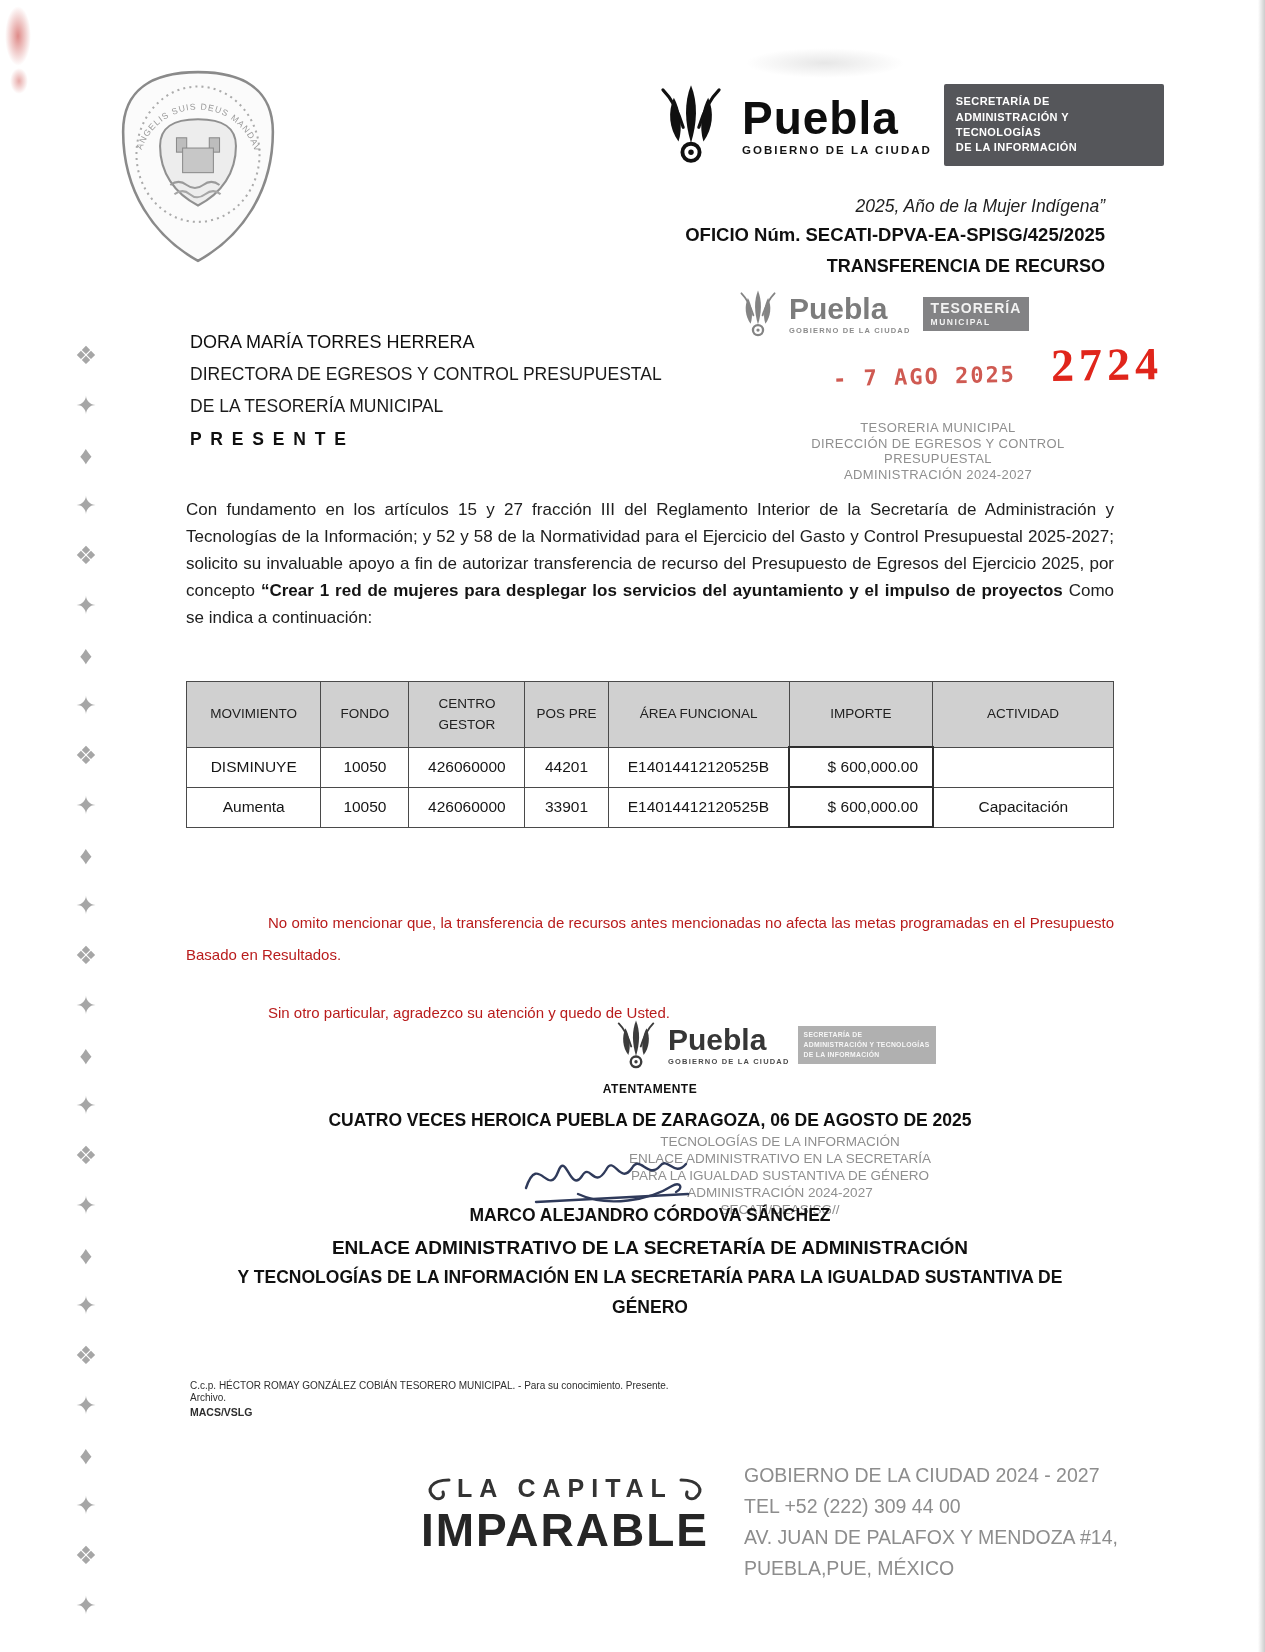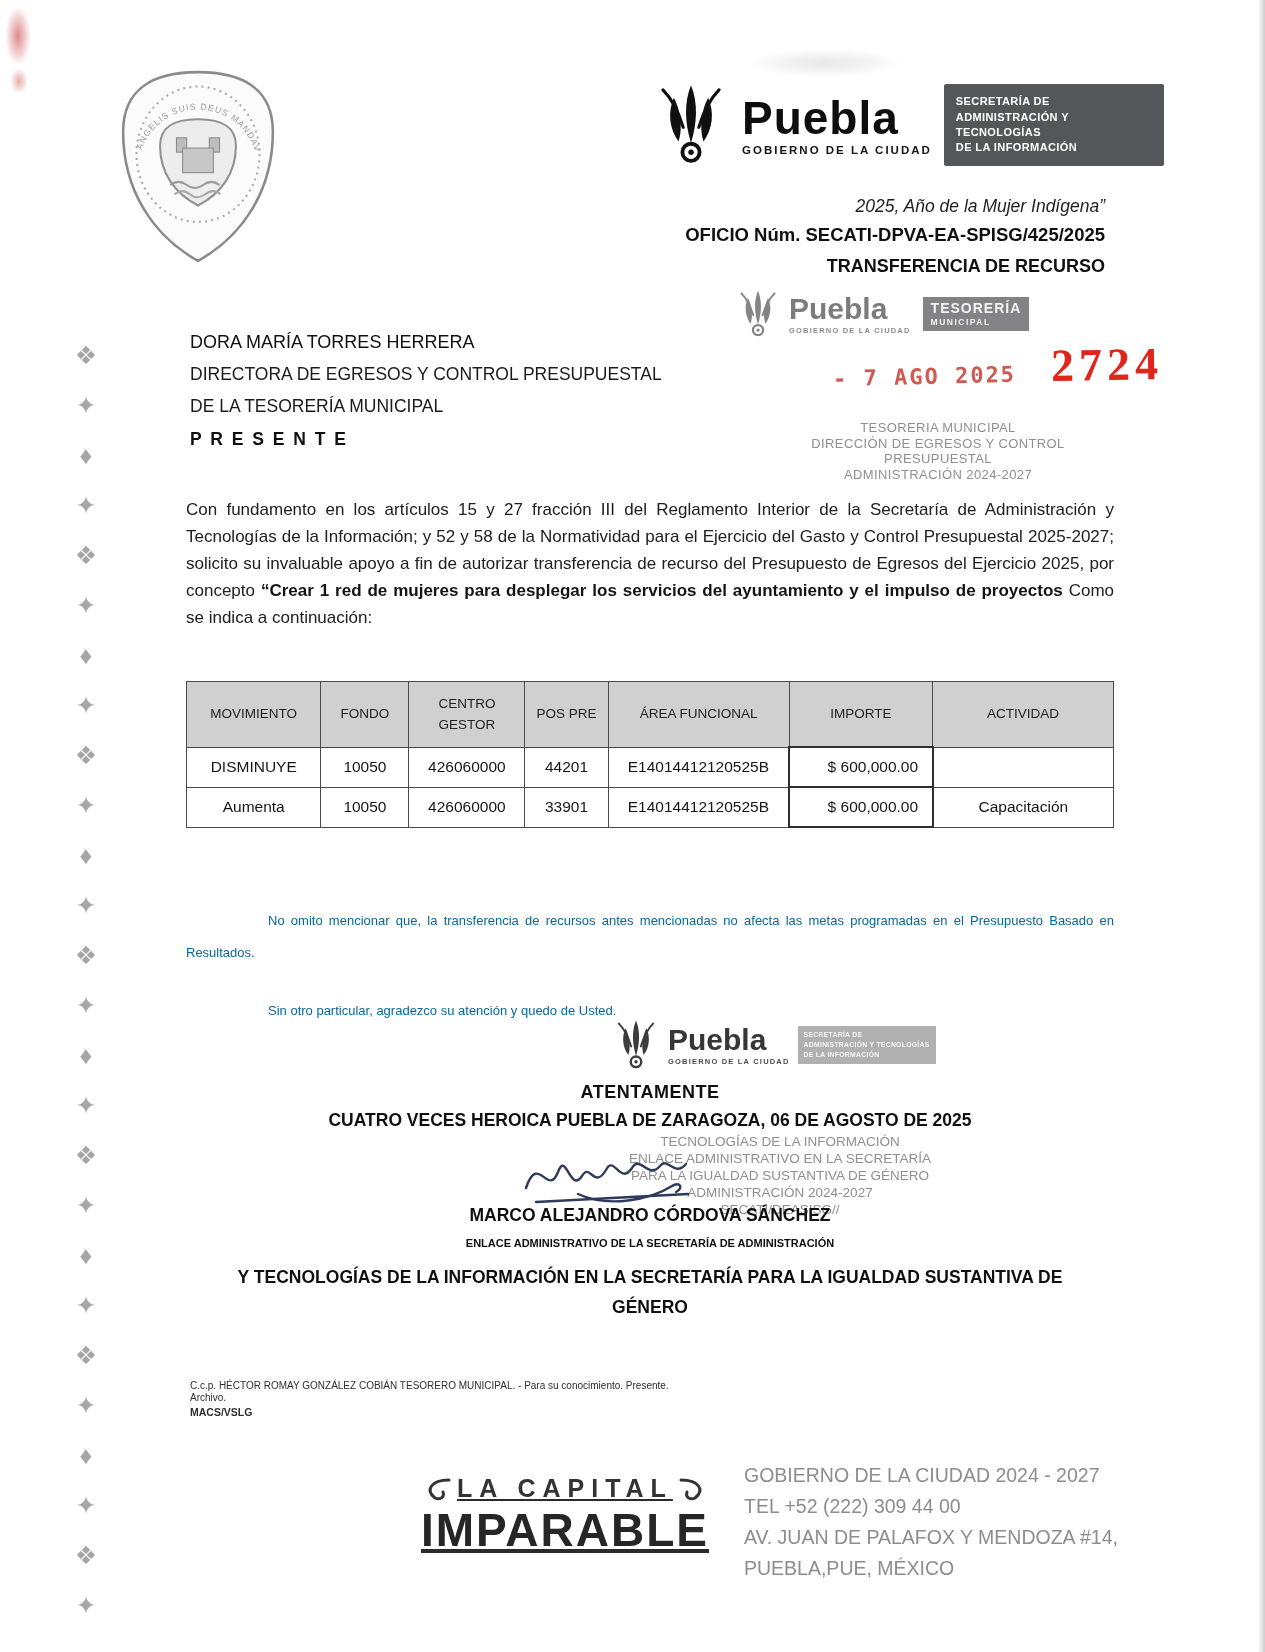--- a/index.html
+++ b/index.html
@@ -62,48 +62,48 @@
   .body-p strong{font-weight:700;color:#141414;}
 
   .table-title{position:absolute;left:186px;top:688px;font-size:17px;letter-spacing:.4px;color:#1c1c1c;}
   .transfer-table{position:absolute;left:186px;top:681px;width:928px;border-collapse:collapse;}
   .transfer-table th{background:#d0d0d0;border:1px solid #4a4a4a;font-weight:400;
         font-size:13.5px;padding:10px 4px;height:44px;color:#222;line-height:1.6;}
   .transfer-table td{border:1px solid #4a4a4a;text-align:center;padding:10px 4px;
         font-size:15.5px;color:#161616;}
   .transfer-table td.thick{border-width:2px;border-color:#2f2f2f;padding-left:28px;}
 
-  .p-indent{position:absolute;left:186px;width:928px;font-size:13px;line-height:32px;
-        text-indent:82px;text-align:justify;color:#0369a1;}
+  .p-indent{position:absolute;left:186px;width:928px;font-size:15px;line-height:32px;
+        text-indent:82px;text-align:justify;color:#b91c1c;}
   .p2{top:892px;}
   .p3{top:982px;text-align:left;}
 
   
   .stamp-center{position:absolute;left:612px;top:1018px;display:flex;align-items:center;gap:8px;opacity:.92;}
   .stamp-center .brand-icon{color:#2c2c2c;}
   .center-brand-name{font-size:30px;font-weight:800;line-height:1;color:#262626;}
   .center-brand-sub{font-size:7.5px;font-weight:700;letter-spacing:1.2px;margin-top:2px;color:#3a3a3a;}
   .center-badge{background:#9a9a9a;color:#f4f4f4;font-size:6.8px;font-weight:700;line-height:1.5;
         padding:4px 6px;white-space:pre-line;opacity:.85;letter-spacing:.3px;}
 
   .centered-line{position:absolute;left:186px;width:928px;text-align:center;color:#101010;}
-  .closing{top:1082px;font-weight:700;font-size:18px;letter-spacing:.5px;}
+  .closing{top:1082px;font-weight:700;font-size:12px;letter-spacing:.5px;}
   .place-date{top:1110px;font-weight:700;font-size:17.5px;}
   .ghost-lines{position:absolute;left:598px;top:1133px;width:364px;text-align:center;
         color:#8f8f8f;font-size:13.5px;line-height:17px;white-space:pre-line;}
   .signature-svg{position:absolute;left:516px;top:1136px;}
   .sig-name{top:1205px;font-weight:700;font-size:17.5px;}
-  .sig-t1{top:1237px;font-weight:700;font-size:11px;}
+  .sig-t1{top:1237px;font-weight:700;font-size:19px;}
   .sig-t2{top:1267px;font-weight:700;font-size:17.5px;}
   .sig-t3{top:1297px;font-weight:700;font-size:17.5px;}
 
   .ccp{position:absolute;left:190px;top:1380px;font-size:10px;color:#2e2e2e;line-height:12px;}
   .ccp .initials{font-weight:700;font-size:10.5px;margin-top:2px;}
 
-  .capital{position:absolute;left:408px;top:1474px;width:314px;text-align:center;color:#2b2b2b;text-decoration:underline;}
+  .capital{position:absolute;left:408px;top:1474px;width:314px;text-align:center;color:#2b2b2b;}
   .capital-top{display:flex;align-items:center;justify-content:center;gap:6px;
         font-size:25px;font-weight:800;letter-spacing:7px;color:#333;}
   .capital-bottom{font-size:46px;font-weight:900;letter-spacing:2px;margin-top:0px;color:#262626;text-align:center;}
 
   .footer-right{position:absolute;left:744px;top:1460px;width:440px;color:#8d8d8d;
         font-size:19.5px;line-height:31px;white-space:pre-line;}
 </style>
 </head>
 <body>
 

